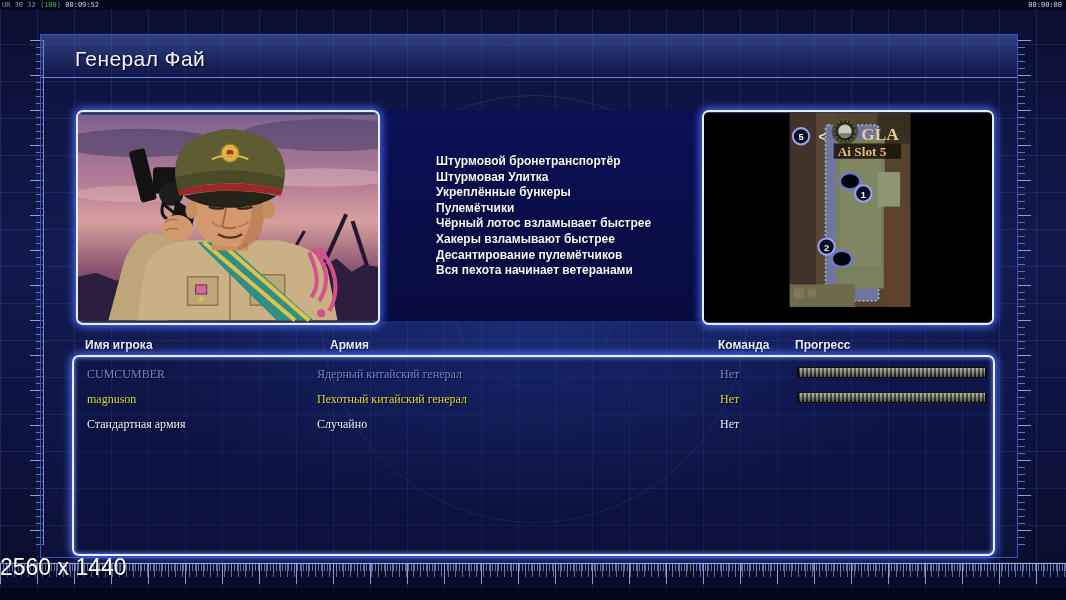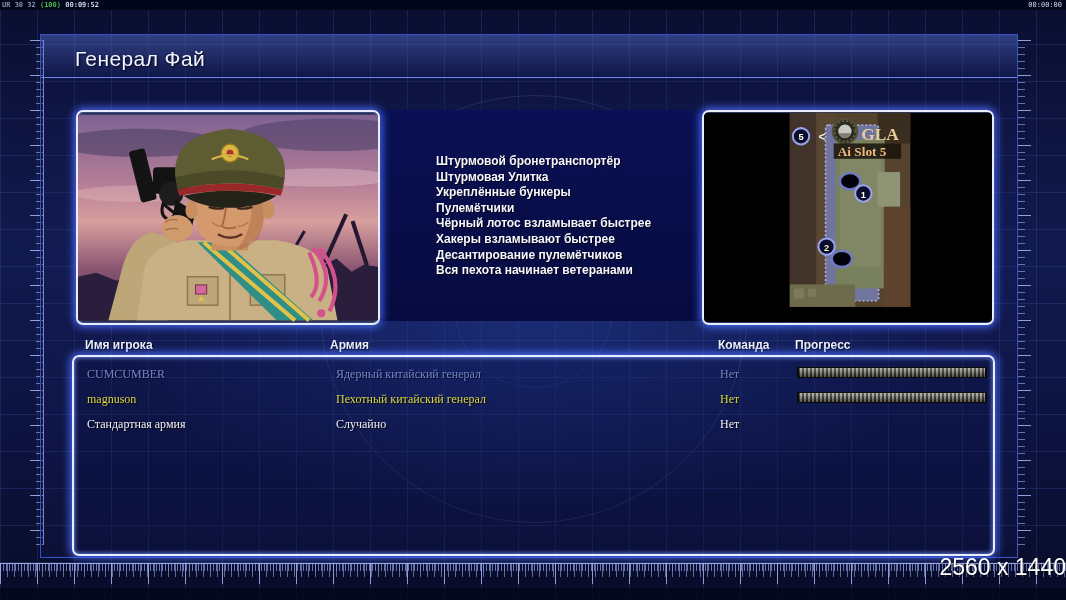--- a/index.html
+++ b/index.html
@@ -12,21 +12,21 @@
     background-image:
       radial-gradient(ellipse 55% 45% at 50% 54%, rgba(45,85,200,.38), rgba(10,16,60,0) 72%),
       repeating-linear-gradient(90deg, rgba(80,110,210,.20) 0 1px, transparent 1px 37px),
       repeating-linear-gradient(0deg, rgba(80,110,210,.20) 0 1px, transparent 1px 37px),
       linear-gradient(180deg,#0a0e30 0%,#111a4e 42%,#0d1340 72%,#080c28 100%);}
   .bp-circle{border:1px solid rgba(160,180,240,.16);border-radius:50%;}
 
   
   .topbar{left:0;top:0;width:1066px;height:10px;background:#03061a;
     font-family:"DejaVu Sans Mono",monospace;font-size:7px;line-height:10px;}
-  .topbar .l{position:absolute;left:2px;top:0;font-weight:bold;}
+  .topbar .l{position:absolute;left:2px;top:0;}
   .topbar .r{position:absolute;right:4px;top:0;color:#cdd3e8;}
   .dbg1{color:#8892b0}.dbg2{color:#46b54c}.dbg3{color:#cdd3e8}
 
   
   .ruler-v{top:40px;width:13px;height:505px;
     background-image:
       repeating-linear-gradient(180deg, rgba(150,166,228,.95) 0 1px, transparent 1px 35px),
       repeating-linear-gradient(180deg, rgba(130,146,210,.75) 0 1px, transparent 1px 7px);
     background-repeat:no-repeat,no-repeat;background-size:13px 100%,7px 100%;}
   .ruler-left{left:30px;background-position:right,right;border-right:1px solid #8fa0d8;}
@@ -56,36 +56,36 @@
   
   .theader{left:72px;top:338px;width:921px;height:16px;font-size:12px;font-weight:bold;
     color:#eef1ff;text-shadow:1px 1px 0 rgba(0,0,10,.85);}
   .theader span{position:absolute;top:0;text-align:center;}
   .h0{left:13px}.h1{left:258px}.h2{left:646px}.h3{left:723px}
   .table-frame{left:72px;top:355px;width:919px;height:197px;background:rgba(10,18,70,.22);}
   .prow{position:absolute;left:0;width:100%;height:18px;font-size:12px;
     text-shadow:1px 1px 0 rgba(0,0,10,.85);font-family:Liberation Serif, serif;}
   .r0{top:9px}.r1{top:34px}.r2{top:59px}
   .prow span{position:absolute;top:1px;}
-  .cname{left:13px}.carmy{left:262px}.cteam{left:646px}
+  .cname{left:13px}.carmy{left:243px}.cteam{left:646px}
   .c-blue{color:#7585cf}.c-yellow{color:#d6d743}.c-white{color:#f0f2f5}
   .pbar{position:absolute;left:723px;top:2px;width:190px;height:11px;background:#0b0b09;}
   .pseg{position:absolute;inset:1px 2px;
     background-image:linear-gradient(180deg, rgba(255,255,255,.30), rgba(0,0,0,.45)),
       repeating-linear-gradient(90deg,#23231f 0 1px,#9b9b8d 1px 3px,#23231f 3px 4px);}
 
   
   .timeline{left:0;top:563px;width:1066px;height:25px;border-top:1px solid #9fadde;
     background-image:
       repeating-linear-gradient(90deg, rgba(160,175,235,.85) 0 1px, transparent 1px 37px),
       repeating-linear-gradient(90deg, rgba(130,145,215,.70) 0 1px, transparent 1px 7px),
       repeating-linear-gradient(90deg, rgba(130,145,215,.80) 0 1px, transparent 1px 3px);
     background-repeat:no-repeat;background-size:100% 20px,100% 13px,100% 7px;
     background-position:top,top,top;}
-  .resolution{left:0;top:554px;width:1066px;text-align:right;font-size:23px;color:#ffffff;
+  .resolution{left:0;top:554px;width:1066px;text-align:left;font-size:23px;color:#ffffff;
     text-shadow:0 1px 3px rgba(0,0,0,.9);z-index:5;}
   .bottom-dark{left:0;top:588px;width:1066px;height:12px;background:rgba(3,6,24,.8);}
 
   .serif-t{font-family:"Liberation Serif",serif;font-weight:bold;}
 </style>
 </head>
 <body>
 
 <div class="screen">
 

